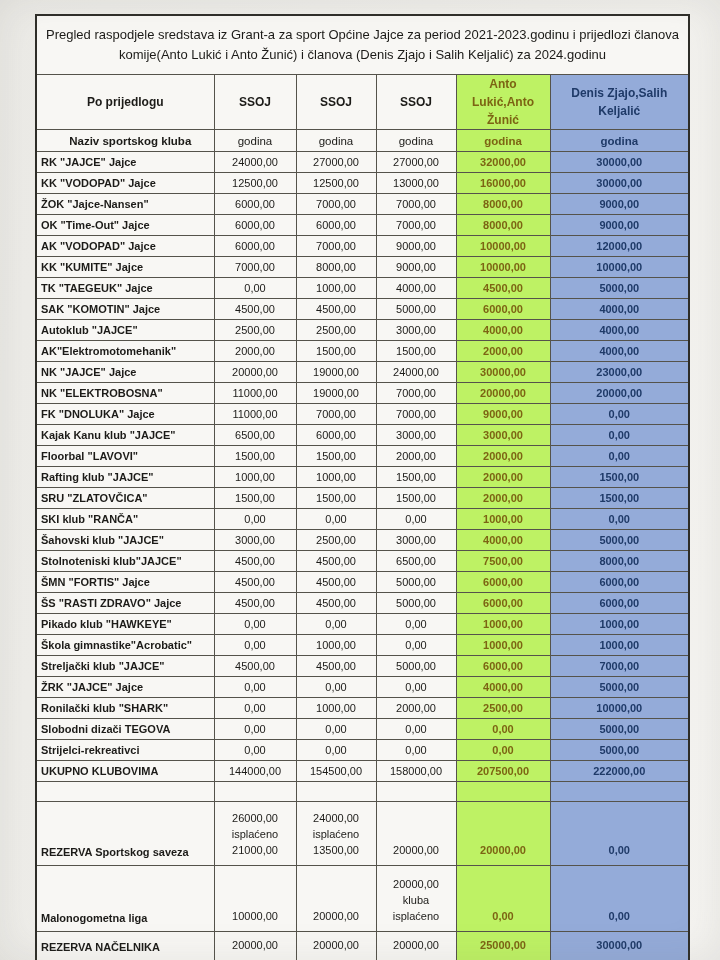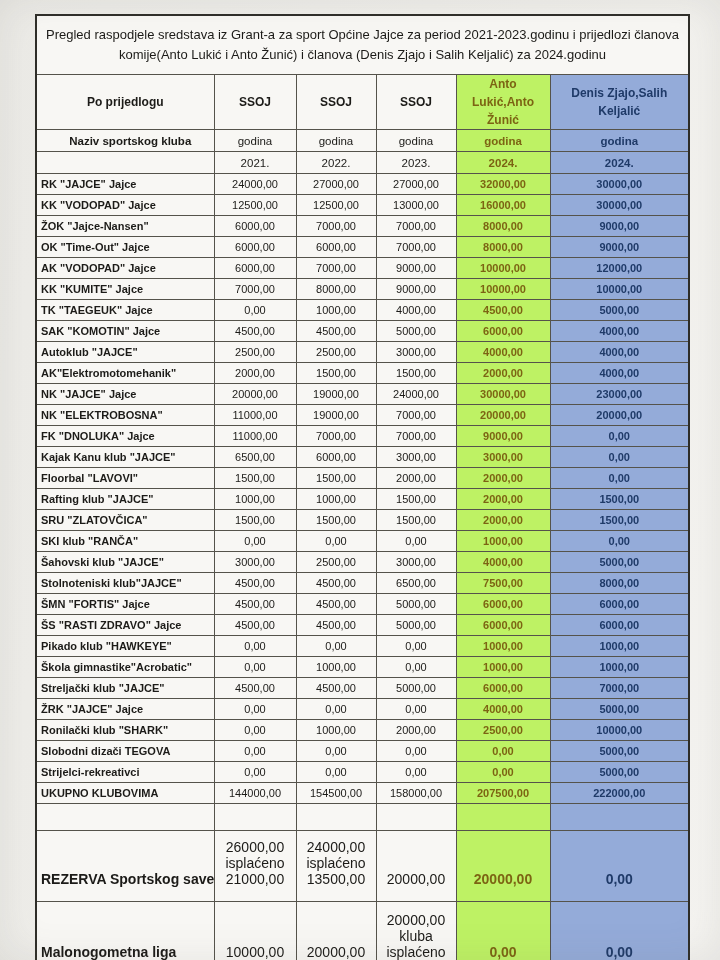--- a/index.html
+++ b/index.html
@@ -25,21 +25,21 @@
   tr.h2 td.label-cell{font-weight:bold;padding-left:12px;}
   tr.h3 td{height:21px;text-align:center;vertical-align:middle;font-size:11.5px;}
   
   #club-rows td{height:20px;font-size:11px;vertical-align:middle;}
   td.label{font-weight:bold;text-align:left;padding-left:4px;white-space:nowrap;}
   td.num{text-align:center;}
   td.yellow{background:#bef264;color:#7c6413;font-weight:bold;}
   td.blue{background:#94abd9;color:#1f3a68;font-weight:bold;}
   
   tr.spacer td{height:12px;}
-  #bottom-rows td{font-size:14px;vertical-align:bottom;padding-bottom:14px;}
+  #bottom-rows td{font-size:11px;vertical-align:bottom;padding-bottom:7px;}
   #bottom-rows td .line{line-height:16px;text-align:center;}
   #bottom-rows td.label{vertical-align:bottom;}
   tr.row-saveza td{height:56px;}
   tr.row-liga td{height:58px;}
   tr.row-nacelnika td{height:21px;vertical-align:middle;}
   
   .page::after{
     content:"";position:absolute;inset:0;pointer-events:none;
     box-shadow:inset 0 0 40px rgba(90,88,80,0.12);
   }
@@ -73,28 +73,20 @@
         <td class="blue">Denis Zjajo,Salih Keljalić</td>
       </tr>
       <tr class="h2">
         <td class="label-cell">Naziv sportskog kluba</td>
         <td>godina</td>
         <td>godina</td>
         <td>godina</td>
         <td class="yellow">godina</td>
         <td class="blue">godina</td>
       </tr>
-      <tr class="h3">
-        <td></td>
-        <td>2021.</td>
-        <td>2022.</td>
-        <td>2023.</td>
-        <td class="yellow">2024.</td>
-        <td class="blue">2024.</td>
-      </tr>
     </thead>
     <tbody id="club-rows">
         <tr>
           <td class="label">RK "JAJCE" Jajce</td>
           <td class="num">24000,00</td>
           <td class="num">27000,00</td>
           <td class="num">27000,00</td>
           <td class="num yellow">32000,00</td>
           <td class="num blue">30000,00</td>
         </tr>

